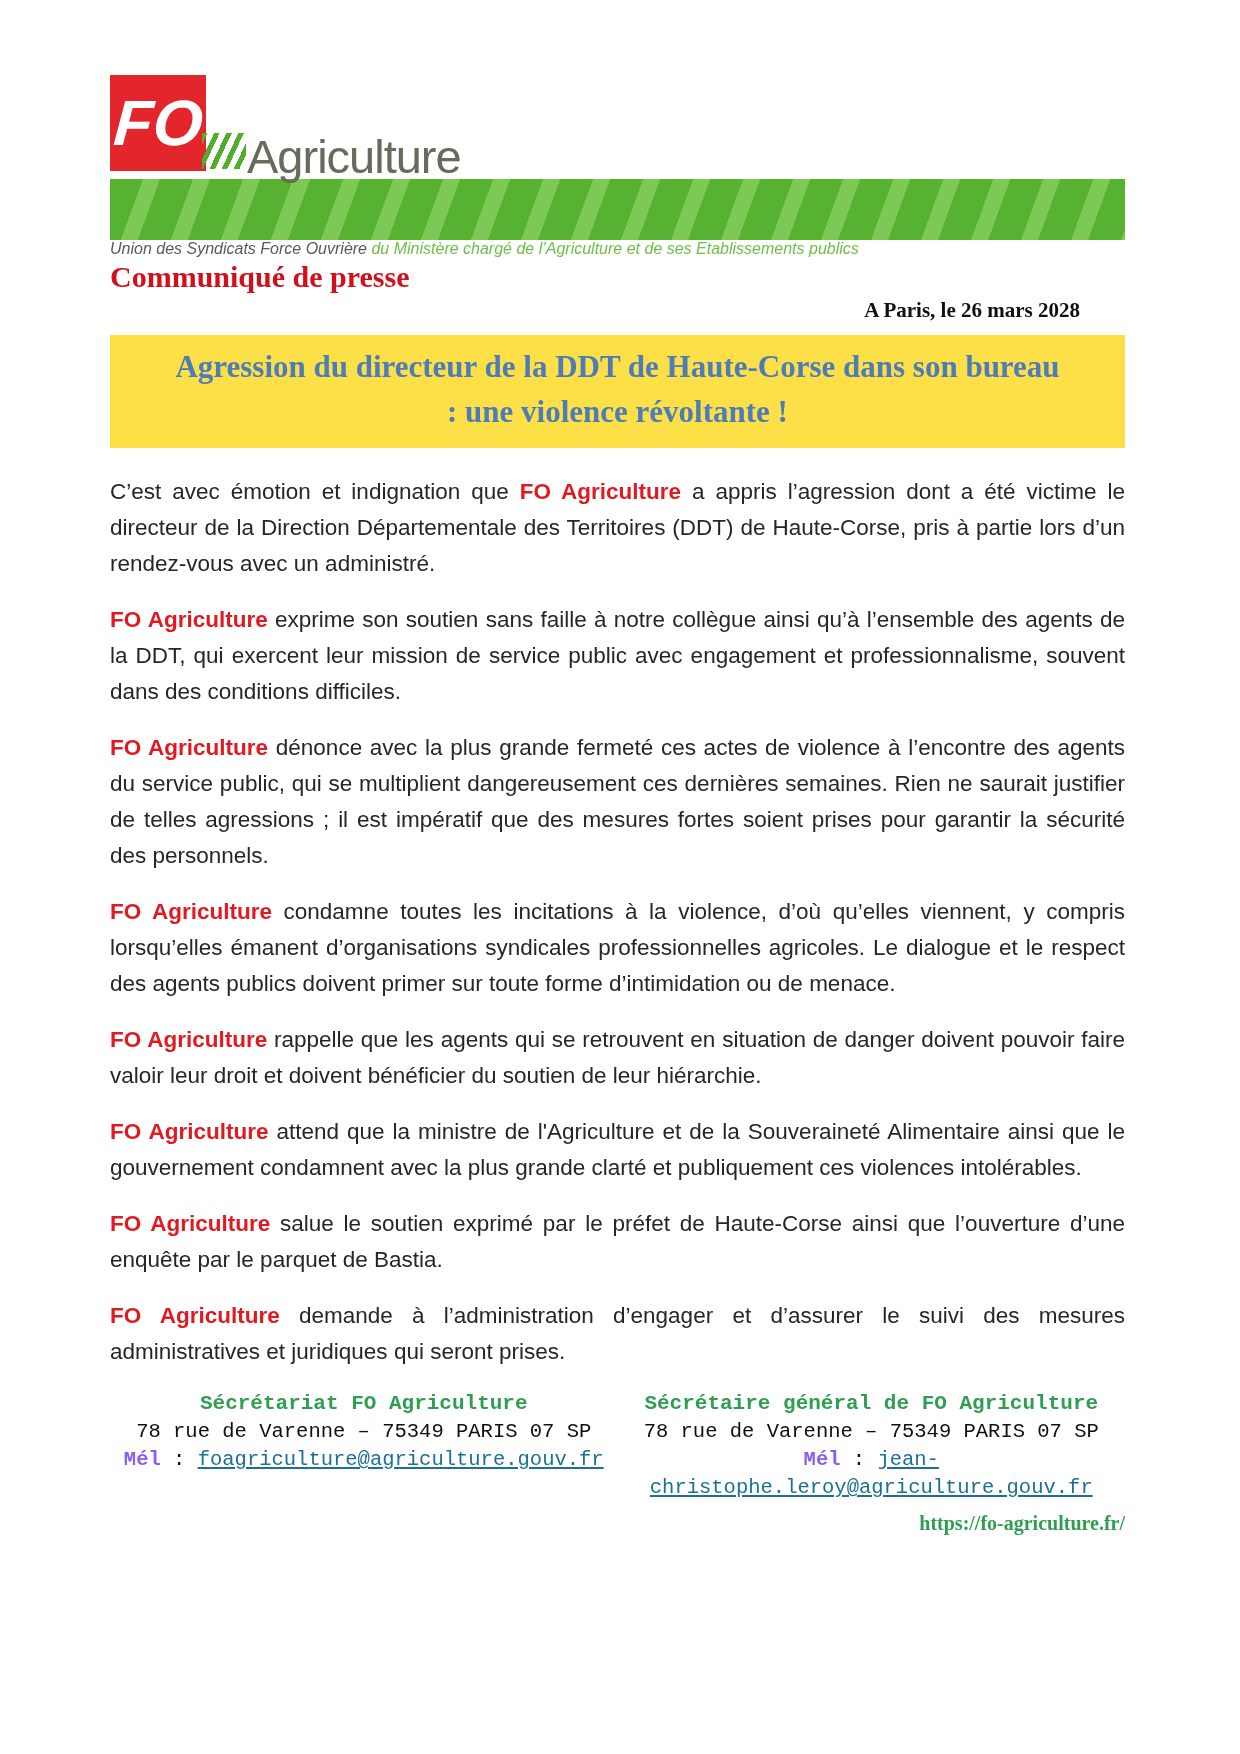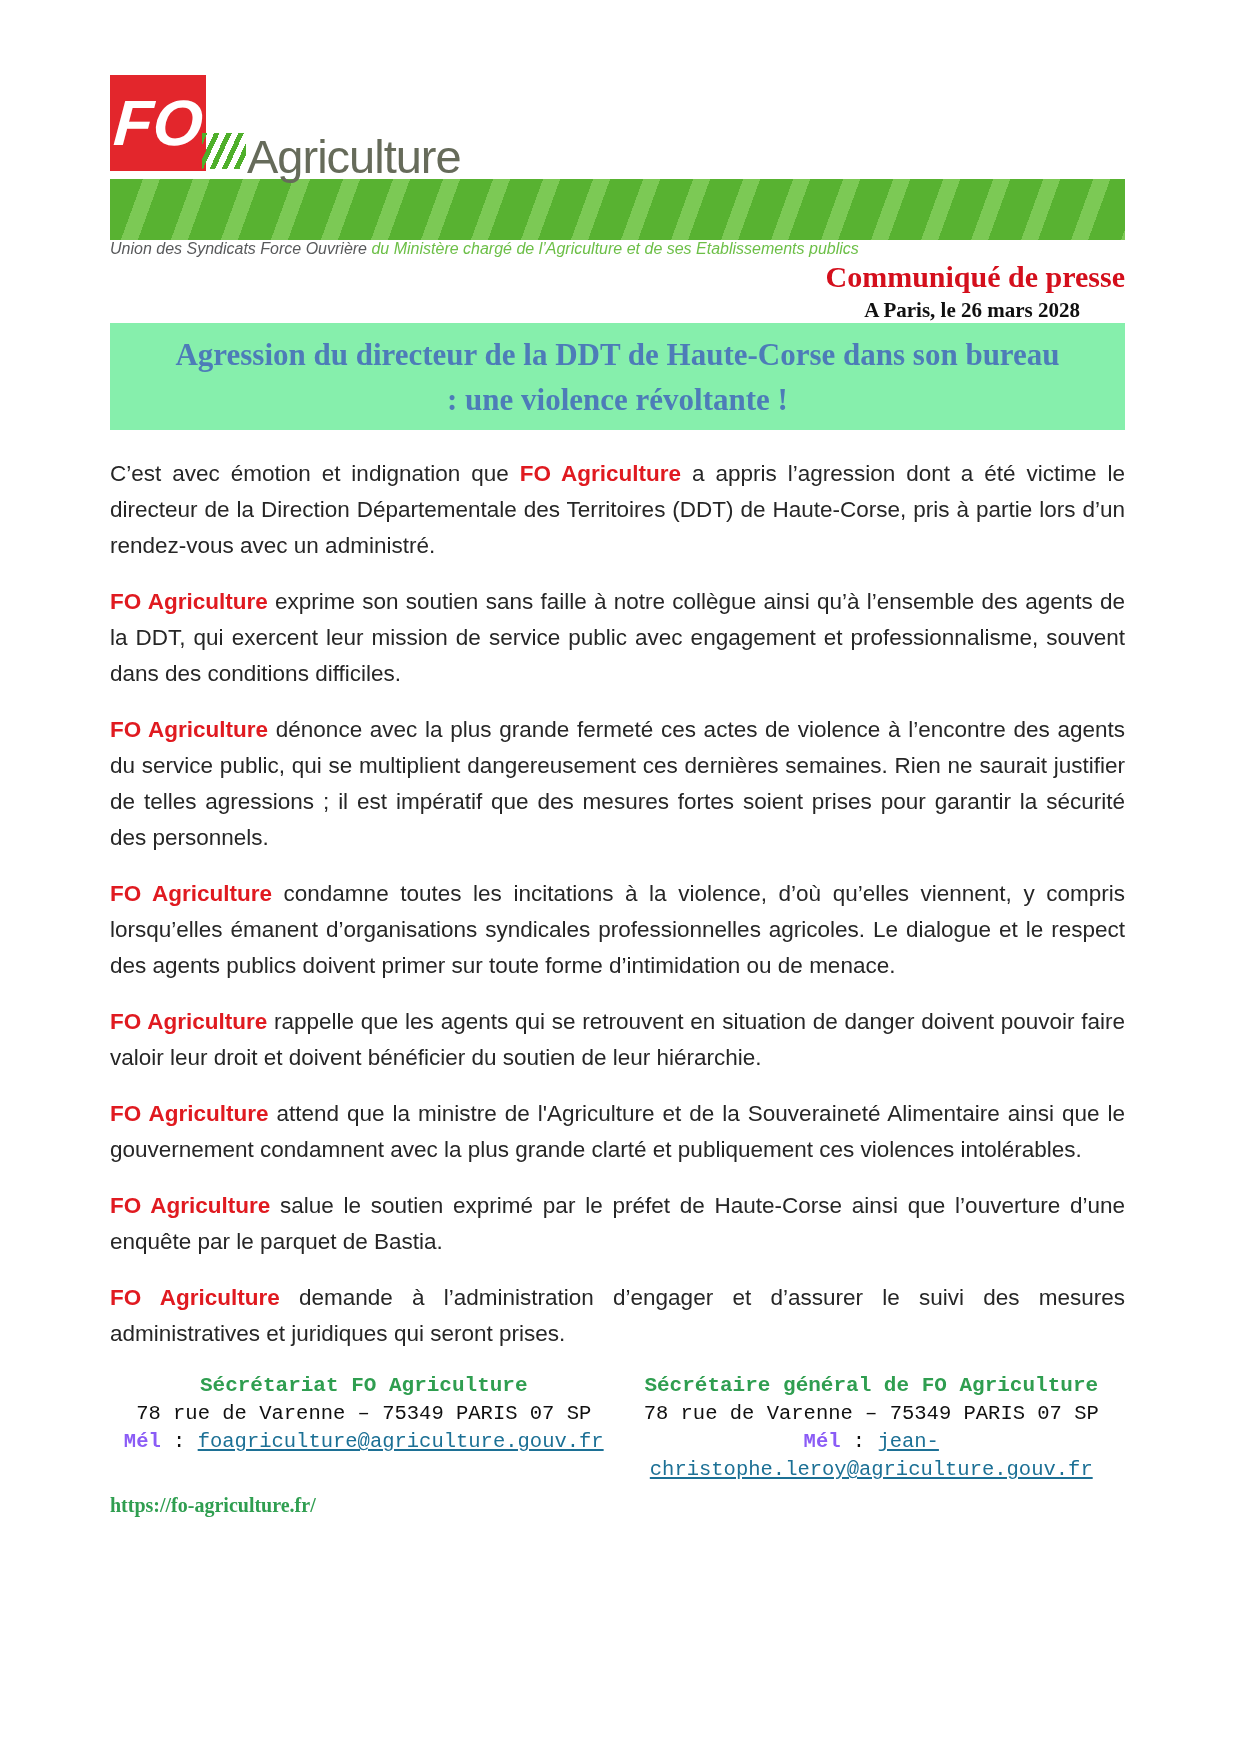--- a/index.html
+++ b/index.html
@@ -14,40 +14,40 @@
   .agri-text { font-size:47px; line-height:1; color:#666b5a; letter-spacing:-1px; margin-left:1px; margin-bottom:-9px; }
 
   
   .banner { height:61px; margin-top:8px; background:repeating-linear-gradient(110deg,#58b231 0 31px,#7cc955 31px 47px); }
 
   
   .union-line { font-size:16px; white-space:nowrap; color:#58595b;font-style:italic; }
   .union-line .green { color:#6cbf47; }
 
   
-  .doc-type { margin-top:2px; text-align:right; font-family:"Liberation Serif",serif; font-weight:700; font-size:30px; color:#d40f1c; }
+  .doc-type { margin-top:2px; text-align:left; font-family:"Liberation Serif",serif; font-weight:700; font-size:30px; color:#d40f1c; }
   .dateline { margin-top:4px; text-align:right; padding-right:45px; font-family:"Liberation Serif",serif; font-weight:700; font-size:21px; color:#101010; }
 
   
-  .headline-box { margin-top:0; background:#86efac; padding:9px 0 8px; }
+  .headline-box { margin-top:12px; background:#fde047; padding:9px 0 14px; }
   .headline-box h1 { margin:0 auto; max-width:900px; text-align:center; font-family:"Liberation Serif",serif; font-weight:700; font-size:31px; line-height:45px; color:#4d7cb8; }
 
   
   .body { margin-top:26px; }
   .body p { margin:12px 0 20px 0; text-align:justify; font-size:22.5px; line-height:36px; color:#262626; }
   .brand { color:#e01a20; font-weight:700; }
 
   
   .footer-cols { display:flex; margin-top:8px; }
   .fcol { flex:1 1 50%; text-align:center; font-family:Liberation Mono, monospace; font-size:20.5px; line-height:28px; color:#101010; }
   .fcol .fhead { color:#2f9e50; font-weight:700; font-size:21px; }
   .tel-label { color:#2f9e50; font-weight:700; }
   .mail-label { color:#8b5cf6; font-weight:700; }
   .mail-link { color:#1c7095; text-decoration:underline; }
-  .website { margin-top:10px; text-align:left; font-family:"Liberation Serif",serif; font-weight:700; font-size:20px; }
+  .website { margin-top:10px; text-align:right; font-family:"Liberation Serif",serif; font-weight:700; font-size:20px; }
   .website a { color:#2f9e50; text-decoration:none; }
 </style>
 </head>
 <body>
 
 <div class="page">
 
   <div class="logo-row">
     <div class="fo-square">
       <span>FO</span>

